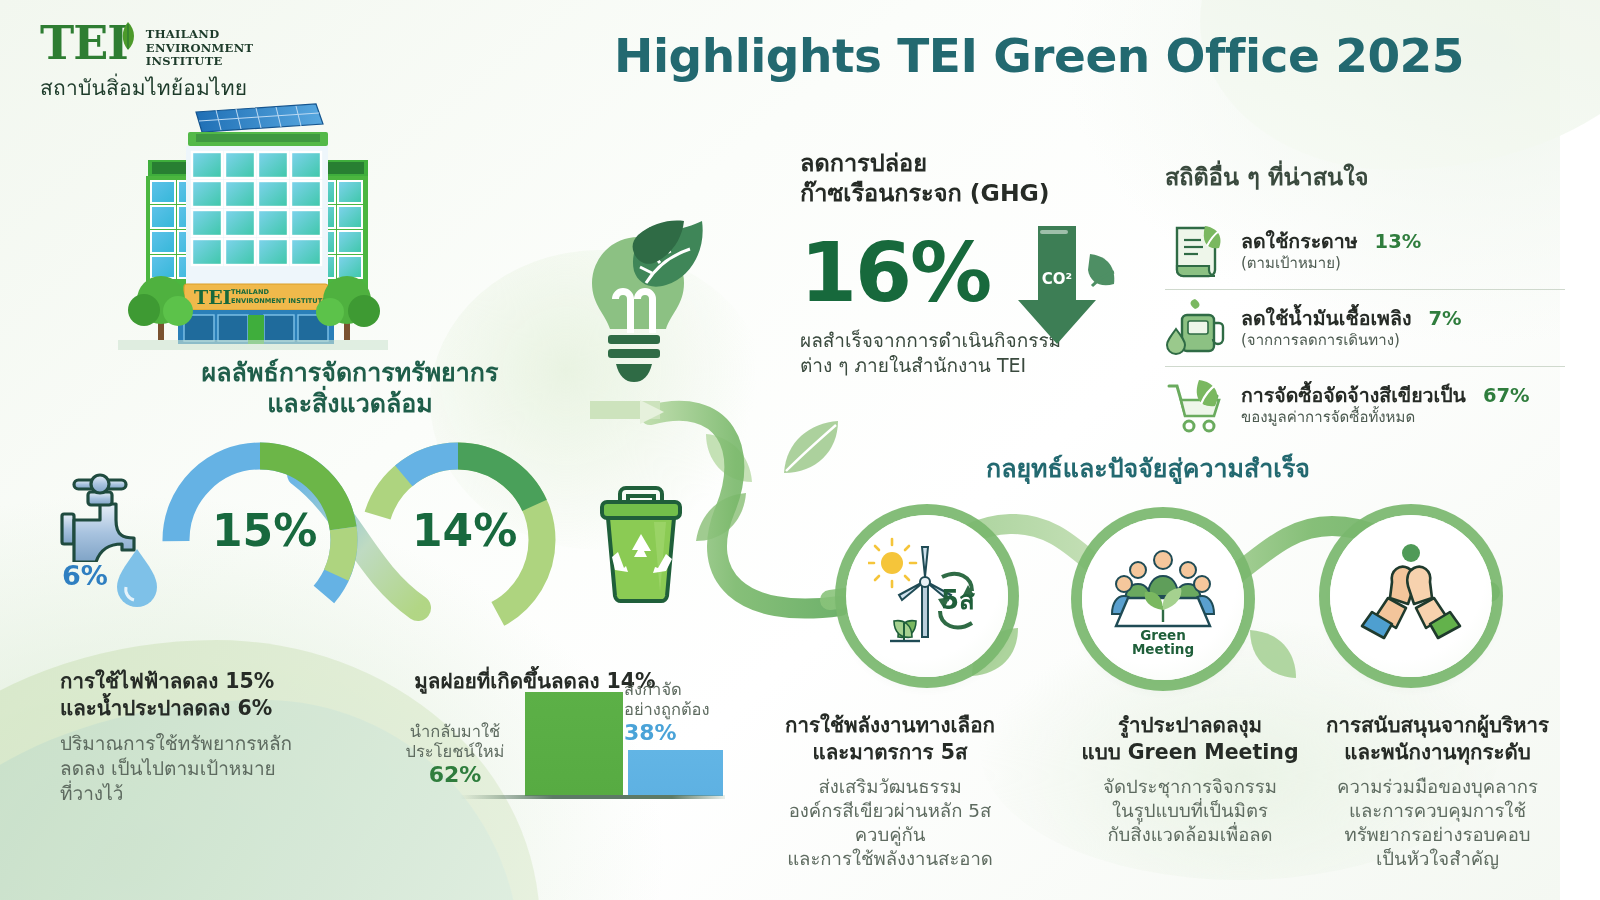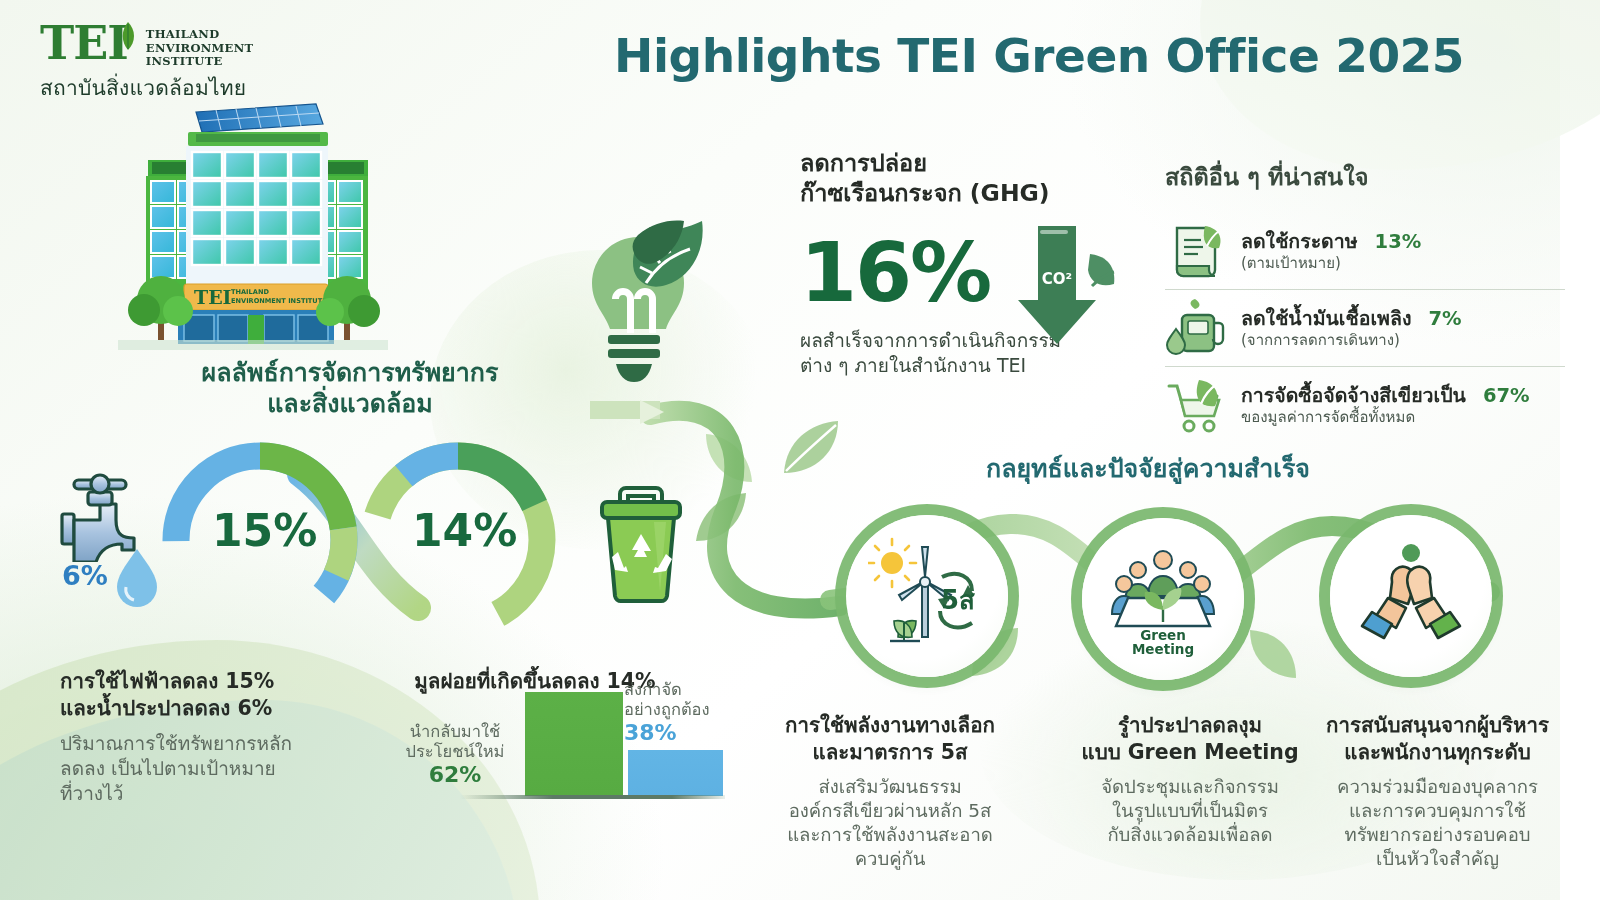--- a/index.html
+++ b/index.html
@@ -137,21 +137,21 @@
       <svg width="26" height="50" viewBox="0 0 26 50" style="margin-left:-20px;margin-top:-4px">
         <path d="M14 4 C22 12 22 24 14 32 C7 24 7 12 14 4 Z" fill="#4c9a2a"></path>
         <path d="M14 6 L14 31" stroke="#2e7d32" stroke-width="1.4"></path>
       </svg>
       <div class="logo-en">
         <div>THAILAND</div>
         <div>ENVIRONMENT</div>
         <div>INSTITUTE</div>
       </div>
     </div>
-    <div class="logo-th">สถาบันสิ่งแวดล้อมไทย</div>
+    <div class="logo-th">สถาบันสิ่อมไทย้อมไทย</div>
   </div>
 
   <div id="title">Highlights TEI Green Office 2025</div>
 
   <svg id="building" viewBox="0 0 270 268">
     <defs>
       <linearGradient id="gwin" x1="0" y1="0" x2="1" y2="1">
         <stop offset="0%" stop-color="#7fd3ee"></stop>
           <stop offset="100%" stop-color="#3ec7a8"></stop>
       </linearGradient>
@@ -545,32 +545,32 @@
   </div>
 
   <div class="card" id="card1">
     <div class="card-title">
       <div>การใช้พลังงานทางเลือก</div>
       <div>และมาตรการ 5ส</div>
     </div>
     <div class="card-body">
       <div>ส่งเสริมวัฒนธรรม</div>
       <div>องค์กรสีเขียวผ่านหลัก 5ส</div>
+      <div>ควบคู่กัน</div>
       <div>และการใช้พลังงานสะอาด</div>
-      <div>ควบคู่กัน</div>
     </div>
   </div>
 
   <div class="card" id="card2">
     <div class="card-title">
       <div>รูำประปาลดลงุม</div>
       <div>แบบ Green Meeting</div>
     </div>
     <div class="card-body">
-      <div>จัดประชุมและกิจกรรม</div>
+      <div>จัดประชุาการจิจกรรม</div>
       <div>ในรูปแบบที่เป็นมิตร</div>
       <div>กับสิ่งแวดล้อมเพื่อลด</div>
     </div>
   </div>
 
   <div class="card" id="card3">
     <div class="card-title">
       <div>การสนับสนุนจากผู้บริหาร</div>
       <div>และพนักงานทุกระดับ</div>
     </div>

